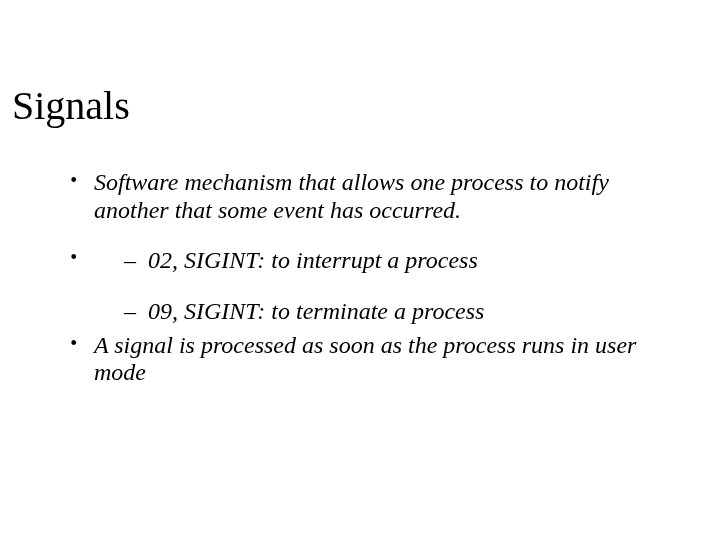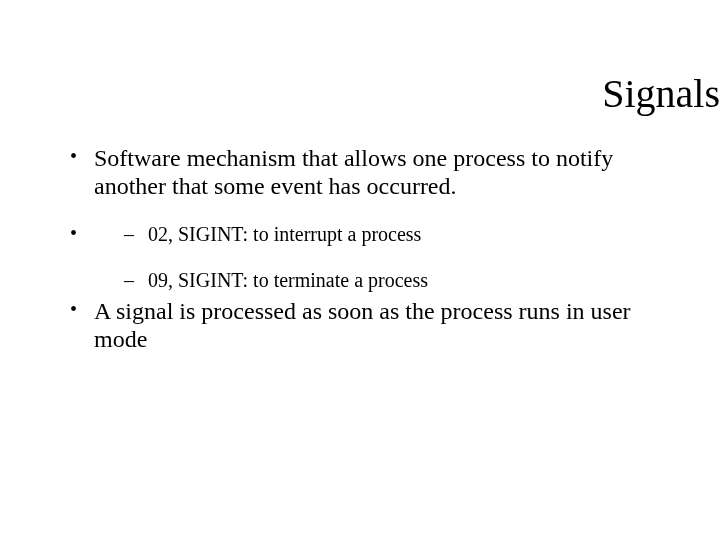--- a/index.html
+++ b/index.html
@@ -12,54 +12,55 @@
     color: #000000;
   }
   .slide {
     width: 720px;
     height: 540px;
     box-sizing: border-box;
     padding: 0;
     position: relative;
   }
   .title {
-    text-align: right;
+    text-align: left;
     font-size: 40px;
     font-weight: normal;
-    margin: 0;
+    margin: 12px;
     padding-top: 70px;
     padding-bottom: 28px;
   }
   ul.level1 {
     list-style: none;
     margin: 0;
     padding: 0 60px 0 70px;
   }
   ul.level1 > li {
     position: relative;
     font-size: 24px;
     line-height: 1.15;
     padding-left: 24px;
     margin-bottom: 4px;
+    font-style: italic;
   }
   ul.level1 > li::before {
     content: "•";
     position: absolute;
     left: 0;
     top: 0;
     font-size: 20px;
   }
   ul.level2 {
     list-style: none;
     margin: 6px 0 6px 0;
     padding: 0 0 0 30px;
   }
   ul.level2 > li {
     position: relative;
-    font-size: 20px;
+    font-size: 24px;
     line-height: 1.2;
     padding-left: 24px;
     margin-bottom: 2px;
     margin-top: 22px;
   }
   ul.level2 > li::before {
     content: "–";
     position: absolute;
     left: 0;
     top: 0;

